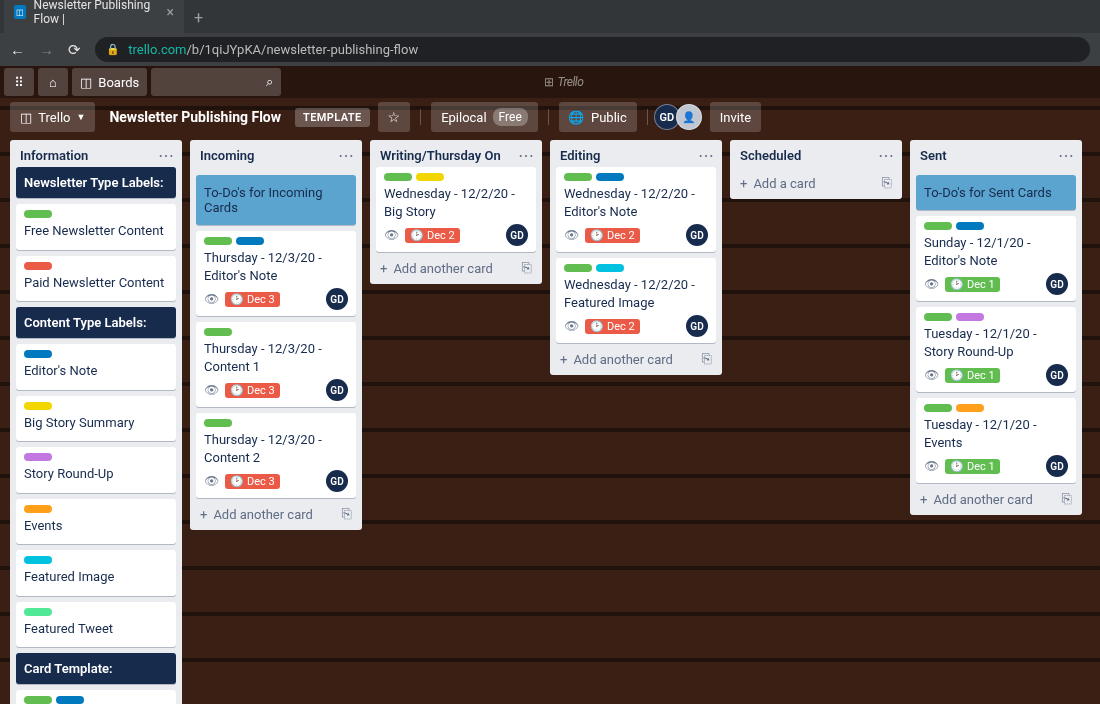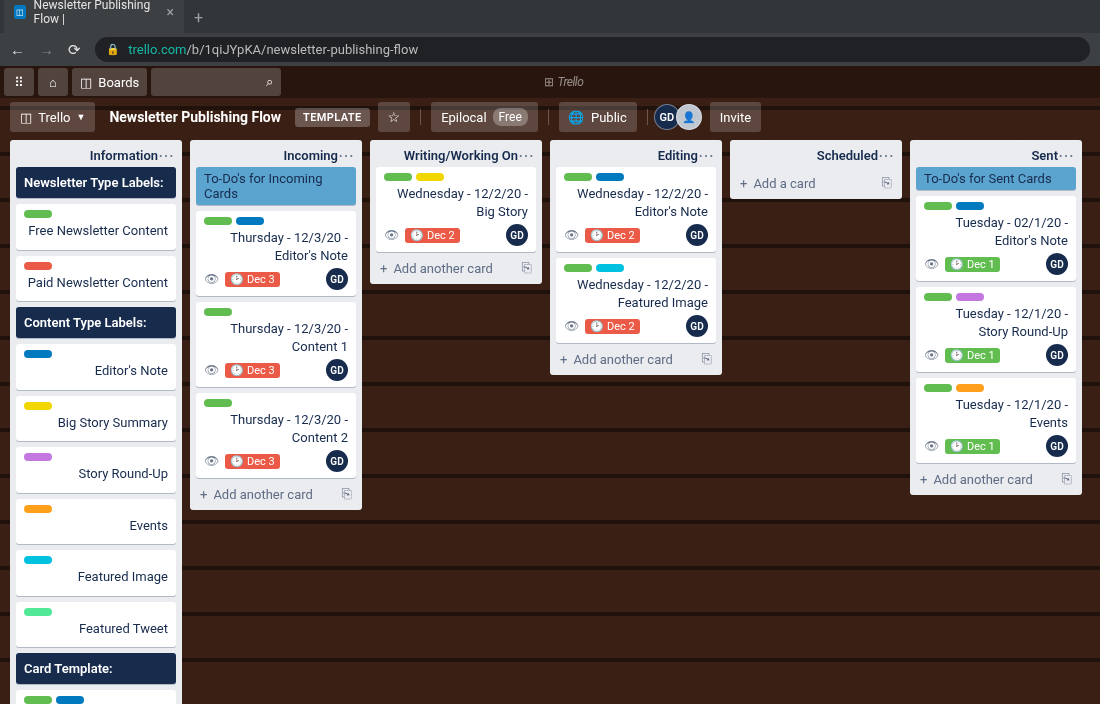--- a/index.html
+++ b/index.html
@@ -43,41 +43,41 @@
   .bh-star { font-size: 14px; }
   .bh-sep { width: 1px; height: 16px; background: rgba(255,255,255,0.25); margin: 0 2px; }
   .bh-pill { display: inline-flex; align-items: center; }
   .bh-free { background: rgba(255,255,255,0.28); font-size: 12px; border-radius: 8px; padding: 2px 6px; }
   .bh-avatar { width: 26px; height: 26px; border-radius: 50%; background: #172b4d; color: #fff; font-size: 11px; display: flex; align-items: center; justify-content: center; font-weight: 600; margin-left: -4px; border: 1px solid rgba(255,255,255,0.4); }
   .bh-avatar.light { background: #c1c7d0; color: #172b4d; }
 
   
   .lists { display: flex; gap: 8px; padding: 4px 10px; align-items: flex-start; overflow: hidden; }
   .list { background: #ebecf0; border-radius: 3px; width: 172px; flex-shrink: 0; display: flex; flex-direction: column; }
-  .list-header { padding: 8px 8px 4px 10px; display: flex; align-items: center; justify-content: flex-end; }
+  .list-header { padding: 8px 8px 4px 10px; display: flex; align-items: center; justify-content: space-between; }
   .list-title { font-size: 13px; font-weight: 600; color: #172b4d; }
   .list-menu { color: #6b778c; font-size: 16px; line-height: 10px; }
   .list-cards { padding: 0 6px; display: flex; flex-direction: column; gap: 6px; }
   
   .section-card { background: #172b4d; color: #fff; border-radius: 3px; padding: 8px; font-size: 13px; font-weight: 600; box-shadow: 0 1px 0 rgba(9,30,66,.25); }
-  .todo-card { background: #5ba4cf; color: #172b4d; border-radius: 3px; padding: 4px 8px; font-size: 13px; font-weight: 400; box-shadow: 0 1px 0 rgba(9,30,66,.25); }
+  .todo-card { background: #5ba4cf; color: #172b4d; border-radius: 3px; padding: 10px 8px; font-size: 13px; font-weight: 400; box-shadow: 0 1px 0 rgba(9,30,66,.25); margin-top: 8px; }
   
   .card { background: #fff; border-radius: 3px; padding: 6px 8px 6px 8px; box-shadow: 0 1px 0 rgba(9,30,66,.25); font-size: 13px; color: #172b4d; }
   .labels { display: flex; gap: 4px; margin-bottom: 4px; }
   .label { height: 8px; width: 36px; border-radius: 4px; }
   .label.sm { width: 28px; }
   .lg-green { background: #61bd4f; }
   .lg-yellow { background: #f2d600; }
   .lg-orange { background: #ff9f1a; }
   .lg-red { background: #eb5a46; }
   .lg-purple { background: #c377e0; }
   .lg-blue { background: #0079bf; }
   .lg-sky { background: #00c2e0; }
   .lg-lime { background: #51e898; }
-  .card-title { margin-bottom: 4px; line-height: 1.35; text-align: right; }
+  .card-title { margin-bottom: 4px; line-height: 1.35; }
   .badges { display: flex; align-items: center; gap: 6px; }
   .badge-eye { color: #6b778c; font-size: 12px; }
   .badge-date { display: inline-flex; align-items: center; gap: 3px; font-size: 11px; padding: 1px 5px; border-radius: 3px; color: #fff; }
   .date-red { background: #eb5a46; }
   .date-green { background: #61bd4f; }
   .member { margin-left: auto; width: 22px; height: 22px; border-radius: 50%; background: #172b4d; color: #fff; font-size: 10px; display: flex; align-items: center; justify-content: center; font-weight: 600; }
   
   .add-card { padding: 8px 10px; display: flex; align-items: center; justify-content: space-between; color: #5e6c84; font-size: 13px; }
   .add-card .plus { display: flex; align-items: center; gap: 6px; }
   .add-card .tpl { font-size: 13px; }
@@ -259,21 +259,21 @@
         <div class="add-card">
           <span class="plus">
             <span>+</span>
             <span>Add another card</span>
           </span>
           <span class="tpl">⎘</span>
         </div>
       </div>
       <div class="list">
         <div class="list-header">
-          <span class="list-title">Writing/Working On</span>
+          <span class="list-title">Writing/Thursday On</span>
           <span class="list-menu">⋯</span>
         </div>
         <div class="list-cards">
           <div class="card">
             <div class="labels">
               <span class="label sm lg-green"></span>
               <span class="label sm lg-yellow"></span>
             </div>
             <div class="card-title">Wednesday - 12/2/20 - Big Story</div>
             <div class="badges">
@@ -348,21 +348,21 @@
           <span class="list-title">Sent</span>
           <span class="list-menu">⋯</span>
         </div>
         <div class="list-cards">
           <div class="todo-card">To-Do's for Sent Cards</div>
           <div class="card">
             <div class="labels">
               <span class="label sm lg-green"></span>
               <span class="label sm lg-blue"></span>
             </div>
-            <div class="card-title">Tuesday - 02/1/20 - Editor's Note</div>
+            <div class="card-title">Sunday - 12/1/20 - Editor's Note</div>
             <div class="badges">
               <span class="badge-eye">👁</span>
               <span class="badge-date date-green"><span>🕑</span>Dec 1</span>
               <span class="member">GD</span>
             </div>
           </div>
           <div class="card">
             <div class="labels">
               <span class="label sm lg-green"></span>
               <span class="label sm lg-purple"></span>

